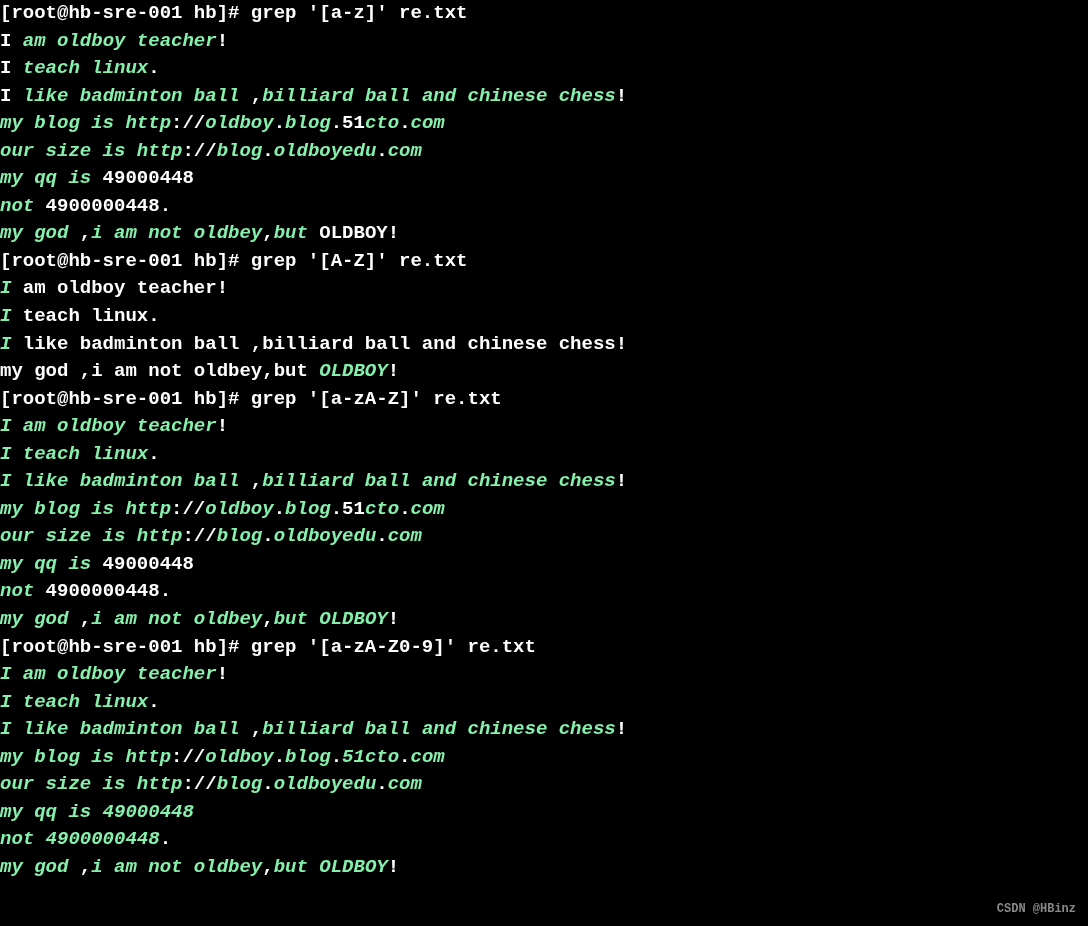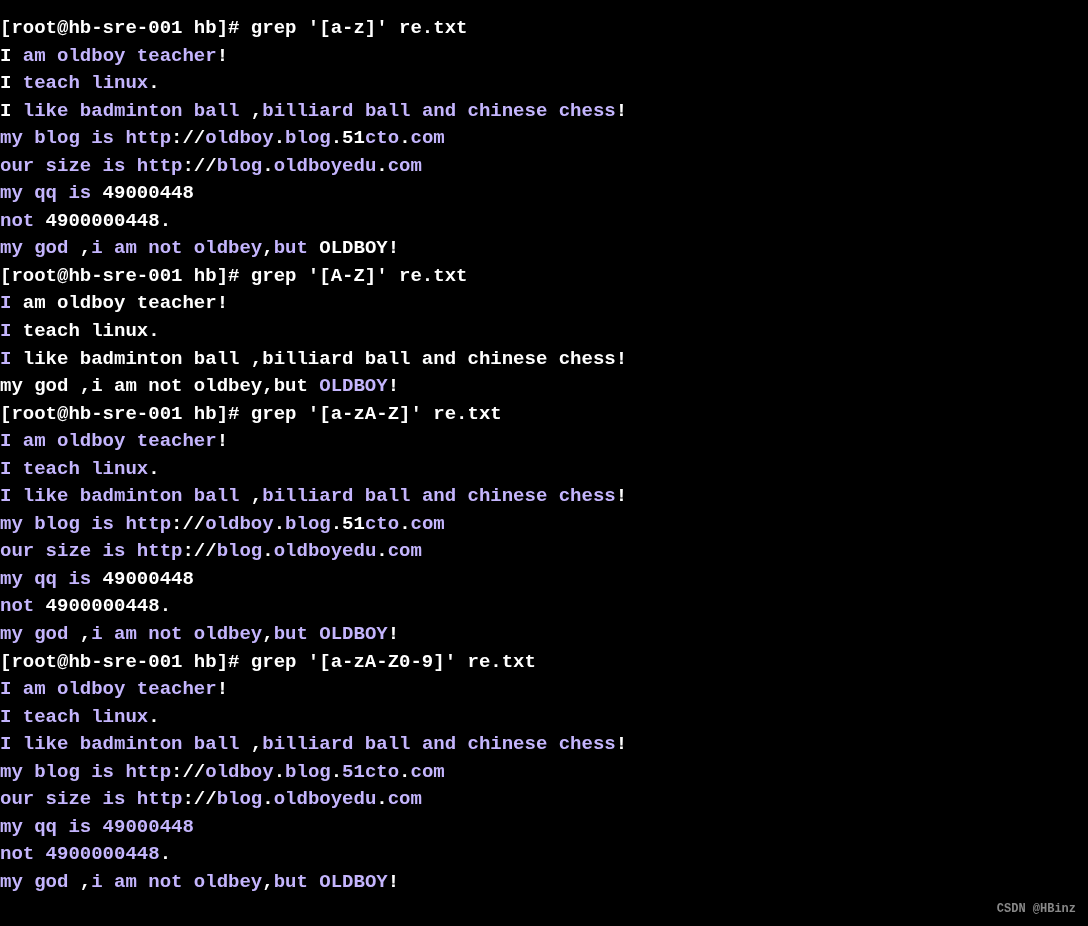--- a/index.html
+++ b/index.html
@@ -11,24 +11,23 @@
     line-height: 1.45;
     color: #ffffff;
     width: 1088px;
     height: 926px;
     overflow: hidden;
     position: relative;
   }
   .terminal {
     white-space: pre;
     font-weight: bold;
-    margin-top: 15px;
   }
   .w { color: #ffffff; }
-  .r { color: #c4b5fd; }
+  .r { color: #86efac; font-style: italic; }
   .watermark {
     position: absolute;
     bottom: 8px;
     right: 12px;
     color: #888888;
     font-size: 12px;
     font-weight: bold;
   }
 </style>
 </head>

